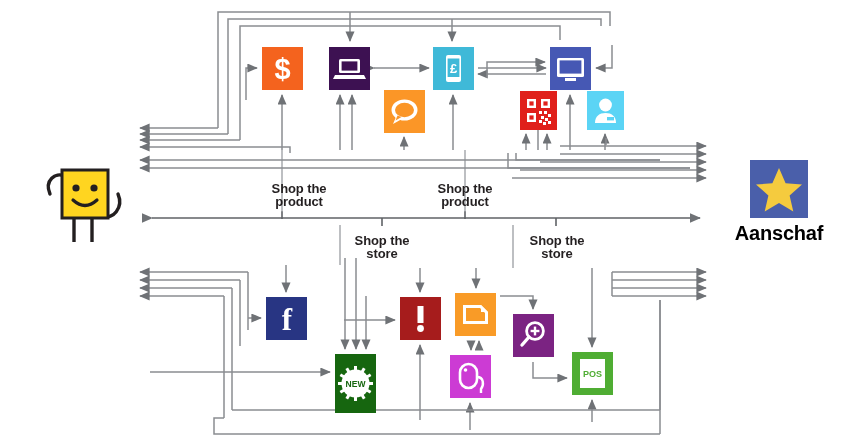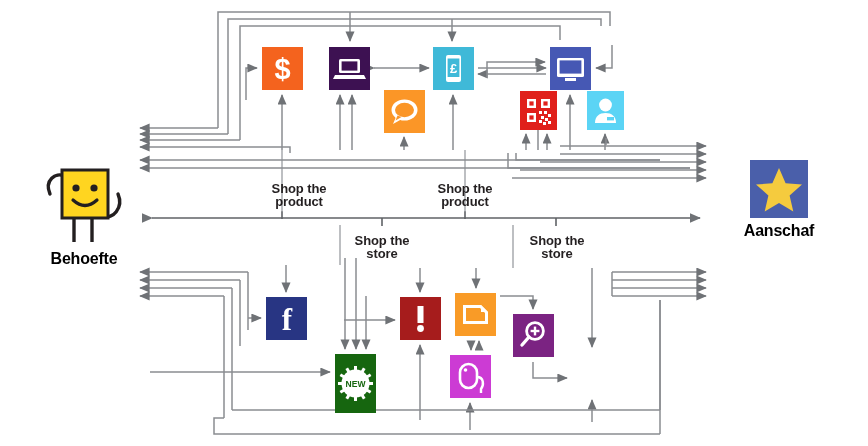--- a/index.html
+++ b/index.html
@@ -7,21 +7,21 @@
   #stage{position:relative;width:868px;height:446px;overflow:hidden;background:#fff;}
   #wires{position:absolute;left:0;top:0;width:868px;height:446px;}
 
   .tile{position:absolute;display:flex;align-items:center;justify-content:center;box-sizing:border-box;}
   .tile svg{display:block;}
 
   .jlabel{position:absolute;text-align:center;font-family:"Liberation Sans",sans-serif;
           font-size:13px;font-weight:700;color:#231f20;line-height:12.5px;letter-spacing:-0.1px;}
 
   .endcap{position:absolute;text-align:center;}
-  .endcap .cap-name{font-family:"Liberation Sans",sans-serif;font-size:16px;font-weight:700;
+  .endcap .cap-name{font-family:"Liberation Sans",sans-serif;font-size:20px;font-weight:700;
                     color:#000;letter-spacing:-0.2px;margin-top:4px;}
 </style>
 </head>
 <body>
 
 <div id="stage">
 
   <svg id="wires" viewBox="0 0 868 446" xmlns="http://www.w3.org/2000/svg">
     <defs>
       <marker id="ah" markerWidth="7" markerHeight="7" refX="6.4" refY="3" orient="auto">
@@ -149,21 +149,20 @@
     <svg width="120" height="86" viewBox="0 0 120 86" style="display:block;margin:0 auto;">
       <path d="M26,34 C20,20 32,12 40,16" fill="none" stroke="#231f20" stroke-width="3.4" stroke-linecap="round"></path>
       <path d="M94,34 C100,48 88,60 80,56" fill="none" stroke="#231f20" stroke-width="3.4" stroke-linecap="round"></path>
       <line x1="50" y1="58" x2="50" y2="82" stroke="#231f20" stroke-width="3.4"></line>
       <line x1="68" y1="58" x2="68" y2="82" stroke="#231f20" stroke-width="3.4"></line>
       <rect x="38" y="10" width="46" height="48" fill="#FFD520" stroke="#231f20" stroke-width="3"></rect>
       <circle cx="52" cy="28" r="3.6" fill="#231f20"></circle>
       <circle cx="70" cy="28" r="3.6" fill="#231f20"></circle>
       <path d="M49,40 Q61,51 73,40" fill="none" stroke="#231f20" stroke-width="3.2" stroke-linecap="round"></path>
     </svg>
-    <div class="cap-name">Behoefte</div>
   </div>
 
   <div class="endcap" style="left:714px;top:160px;width:130px;">
     <svg width="58" height="58" viewBox="0 0 58 58" style="display:block;margin:0 auto;">
       <rect x="0" y="0" width="58" height="58" fill="#4A5FAA"></rect>
       <path d="M29,8 L35.6,23.2 L52,24.6 L39.6,35.4 L43.3,51.4 L29,42.9 L14.7,51.4 L18.4,35.4 L6,24.6 L22.4,23.2 Z" fill="#F5CB3E"></path>
     </svg>
     <div class="cap-name">Aanschaf</div>
   </div>
 
@@ -285,20 +284,26 @@
 
   <div class="tile" style="left:513px;top:314px;width:41px;height:43px;background:#7B2382;">
     <svg width="41" height="43" viewBox="0 0 41 43">
       <circle cx="22" cy="17" r="8.4" fill="none" stroke="#FFFFFF" stroke-width="2.8"></circle>
       <line x1="22" y1="12.6" x2="22" y2="21.4" stroke="#FFFFFF" stroke-width="2.4"></line>
       <line x1="17.6" y1="17" x2="26.4" y2="17" stroke="#FFFFFF" stroke-width="2.4"></line>
       <line x1="16" y1="23" x2="9" y2="31" stroke="#FFFFFF" stroke-width="3.4" stroke-linecap="round"></line>
     </svg>
   </div>
 
+  <div class="tile" style="left:572px;top:352px;width:41px;height:43px;background:#4FAD33;">
+    <svg width="41" height="43" viewBox="0 0 41 43">
+      <rect x="8" y="7" width="25" height="29" fill="#FFFFFF"></rect>
+      <text x="20.5" y="25" text-anchor="middle" font-family="Liberation Sans, sans-serif" font-size="9" font-weight="700" fill="#4FAD33">POS</text>
+    </svg>
+  </div>
 
   <div class="jlabel" style="left:249px;top:183px;width:100px;">
     <div>Shop the</div>
     <div>product</div>
   </div>
 
   <div class="jlabel" style="left:415px;top:183px;width:100px;">
     <div>Shop the</div>
     <div>product</div>
   </div>

